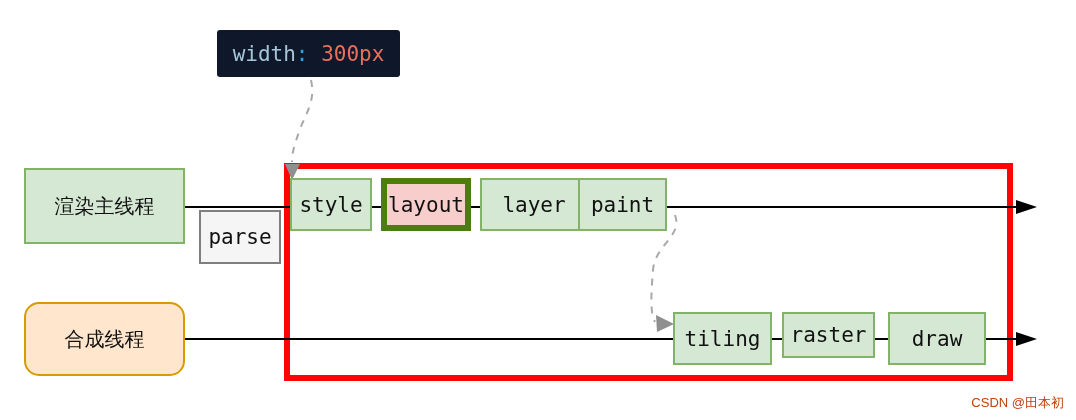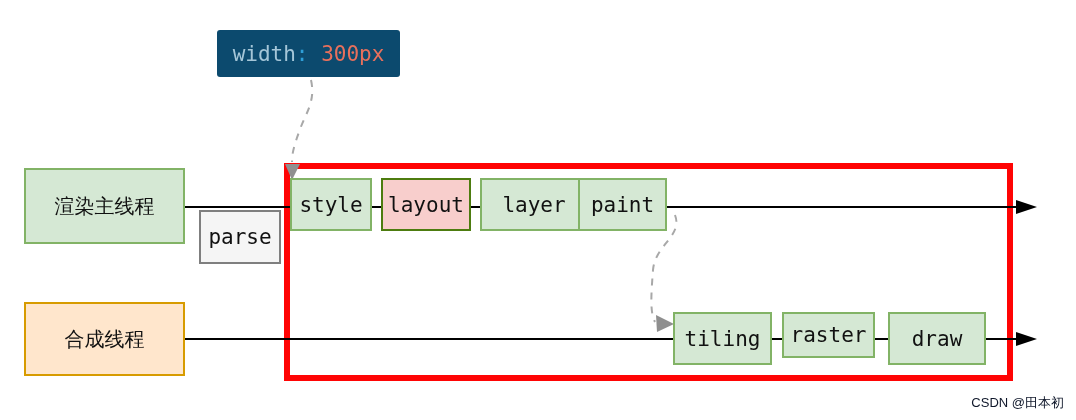--- a/index.html
+++ b/index.html
@@ -25,59 +25,59 @@
     display: flex;
     align-items: center;
     justify-content: center;
     box-sizing: border-box;
     z-index: 3;
     color: #111111;
   }
   .mono { font-family: "DejaVu Sans Mono", monospace; font-size: 21px; }
   .cn   { font-family: "Liberation Sans", sans-serif; font-size: 20px; }
   .green  { background: #d5e8d4; border: 2px solid #82b366; }
-  .redbox { background: #f8cecc; border: 2px solid #4d7c0f; }
+  .redbox { background: #f8cecc; border: 6px solid #4d7c0f; }
   .gray   { background: #f5f5f5; border: 2px solid #7f7f7f; }
   .orange { background: #ffe6cc; border: 2px solid #d79b00; }
 
   
   .b-main-thread { left: 24px;  top: 168px; width: 161px; height: 76px; }
   .b-parse       { left: 199px; top: 178px; width: 82px;  height: 54px; margin-top: 32px; }
   .b-style       { left: 290px; top: 178px; width: 82px;  height: 53px; }
   .b-layout      { left: 381px; top: 178px; width: 90px;  height: 53px; }
   .b-layer       { left: 468px; top: 178px; width: 108px;  height: 53px; margin-left: 12px; }
   .b-paint       { left: 578px; top: 178px; width: 89px;  height: 53px; }
   
-  .b-comp-thread { left: 24px;  top: 302px; width: 161px; height: 74px; }
+  .b-comp-thread { left: 24px;  top: 302px; width: 161px; height: 74px; border-radius: 15px; }
   .b-tiling      { left: 673px; top: 312px; width: 99px;  height: 53px; }
   .b-raster      { left: 782px; top: 312px; width: 93px;  height: 46px; }
   .b-draw        { left: 888px; top: 312px; width: 98px;  height: 53px; }
 
   .tooltip {
     position: absolute;
     left: 217px; top: 30px;
     width: 183px; height: 47px;
-    background: #0c4a6e;
+    background: #0f172a;
     border-radius: 3px;
     display: flex;
     align-items: center;
     justify-content: center;
     z-index: 4;
     font-family: "DejaVu Sans Mono", monospace;
     font-size: 21px;
     white-space: pre;
   }
   .tt-prop  { color: #a5c6d8; }
   .tt-colon { color: #2e9fd8; }
   .tt-value { color: #e8705c; }
 
   .watermark {
     position: absolute;
     right: 12px; bottom: 8px;
-    color: #0f172a;
+    color: #c2410c;
     font-size: 13px;
     z-index: 5;
     font-family: "Liberation Sans", sans-serif;
   }
 </style>
 </head>
 <body>
 
 <div class="canvas">
 

